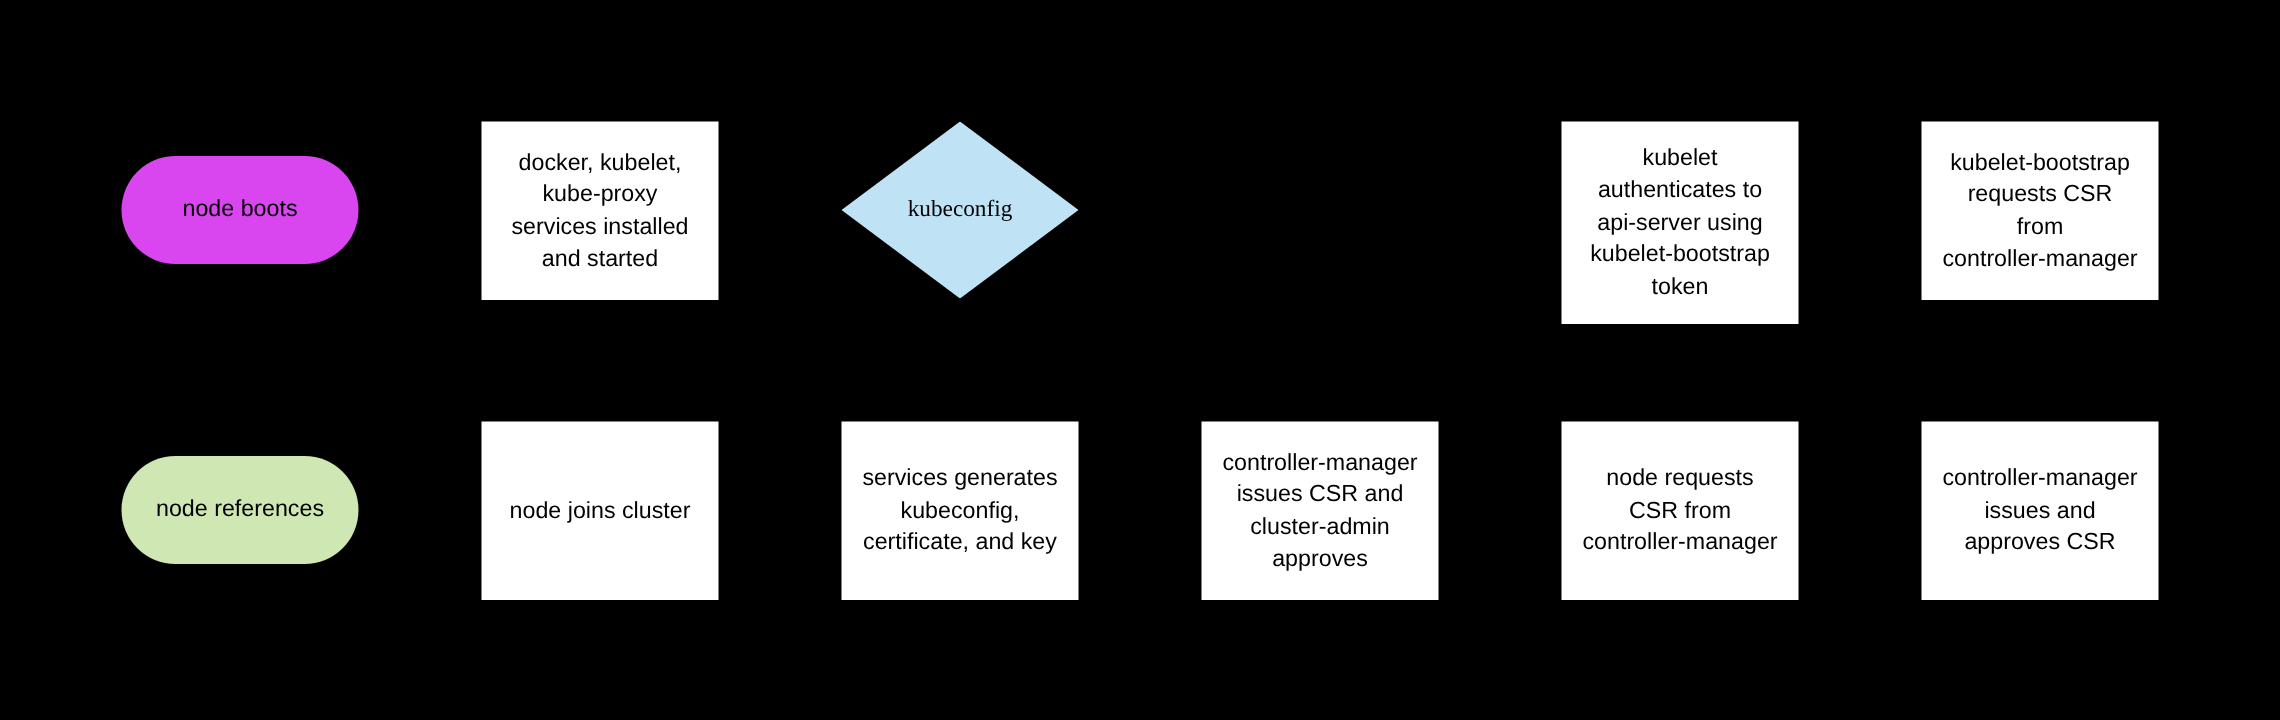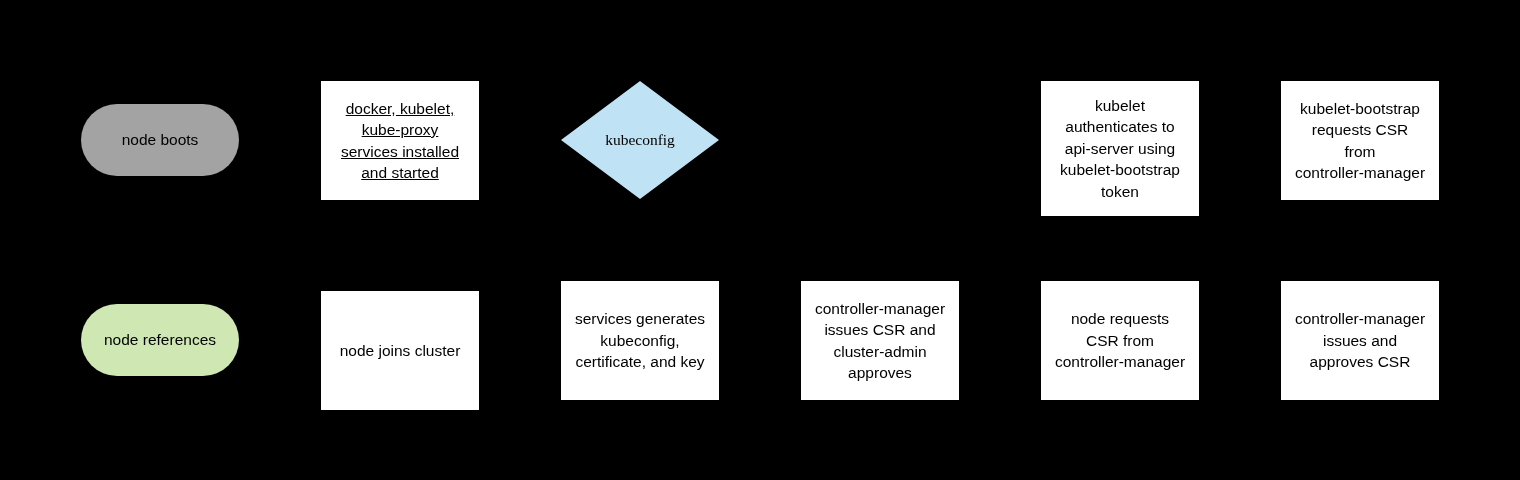--- a/index.html
+++ b/index.html
@@ -58,25 +58,25 @@
   
   .overflow-text {
     overflow: visible;
   }
 </style>
 </head>
 <body>
 
 <div id="canvas">
 
-  <div class="node node-pill" style="left:81px; top:104px; width:158px; height:72px; background:#a3a3a3;">
+  <div class="node node-pill" style="left:81px; top:104px; width:158px; height:72px; background:#d946ef;">
     <span class="label">node boots</span>
   </div>
 
-  <div class="node node-rect" style="left:321px; top:81px; width:158px; height:119px;text-decoration:underline;">
+  <div class="node node-rect" style="left:321px; top:81px; width:158px; height:119px;">
     <span class="label">docker, kubelet,
 kube-proxy
 services installed
 and started</span>
   </div>
 
   <div class="node node-diamond" style="left:561px; top:81px; width:158px; height:118px;">
     <svg class="diamond-shape" viewBox="0 0 158 118" preserveAspectRatio="none">
       <polygon points="79,0 158,59 79,118 0,59" fill="#c0e2f5"></polygon>
     </svg>
@@ -96,21 +96,21 @@
     <span class="label">kubelet-bootstrap
 requests CSR
 from
 controller-manager</span>
   </div>
 
   <div class="node node-pill" style="left:81px; top:304px; width:158px; height:72px; background:#cfe8b3;">
     <span class="label">node references</span>
   </div>
 
-  <div class="node node-rect" style="left:321px; top:291px; width:158px; height:119px;">
+  <div class="node node-rect" style="left:321px; top:281px; width:158px; height:119px;">
     <span class="label">node joins cluster</span>
   </div>
 
   <div class="node node-rect" style="left:561px; top:281px; width:158px; height:119px;">
     <span class="label">services generates
 kubeconfig,
 certificate, and key</span>
   </div>
 
   <div class="node node-rect" style="left:801px; top:281px; width:158px; height:119px;">

